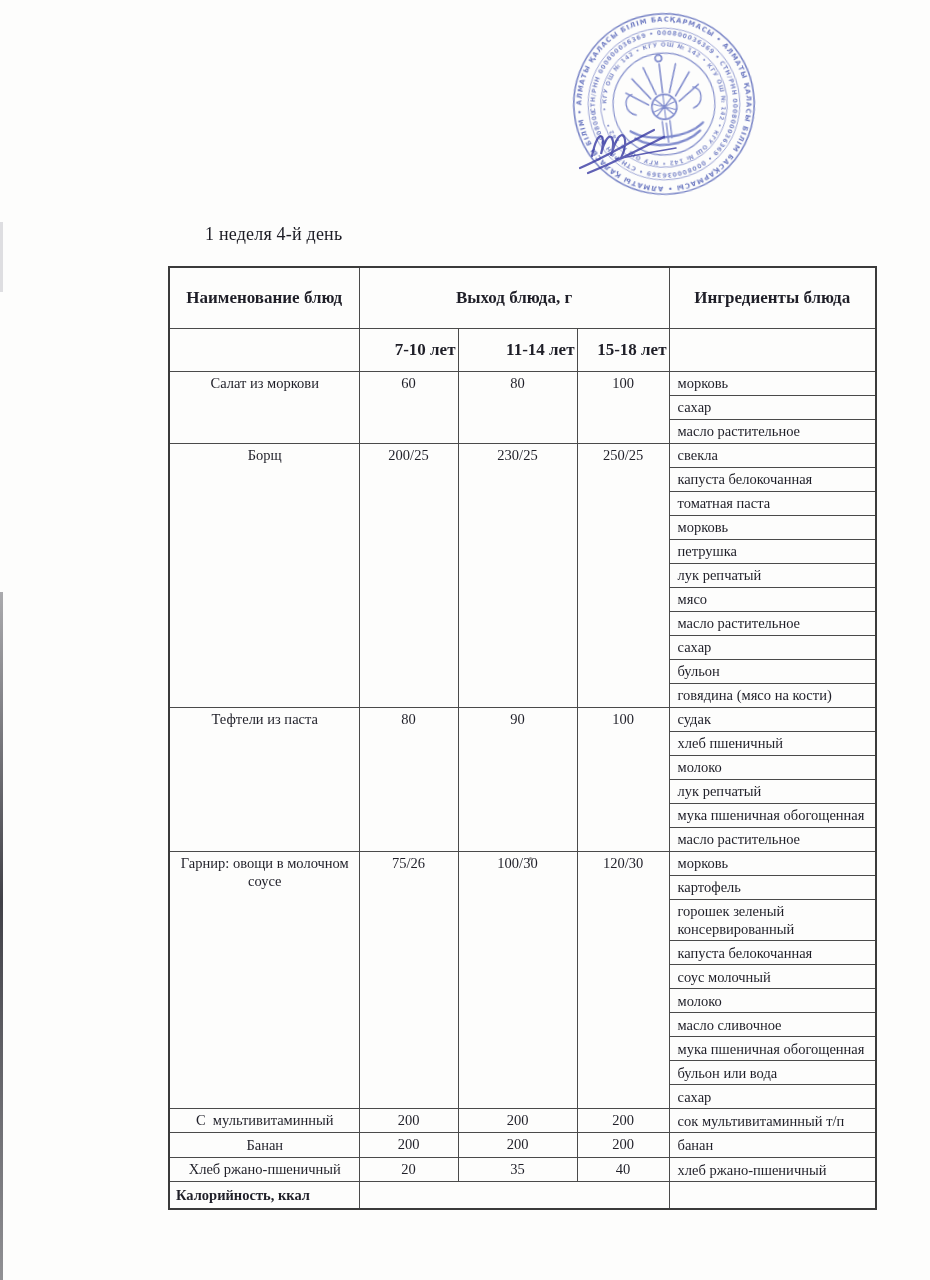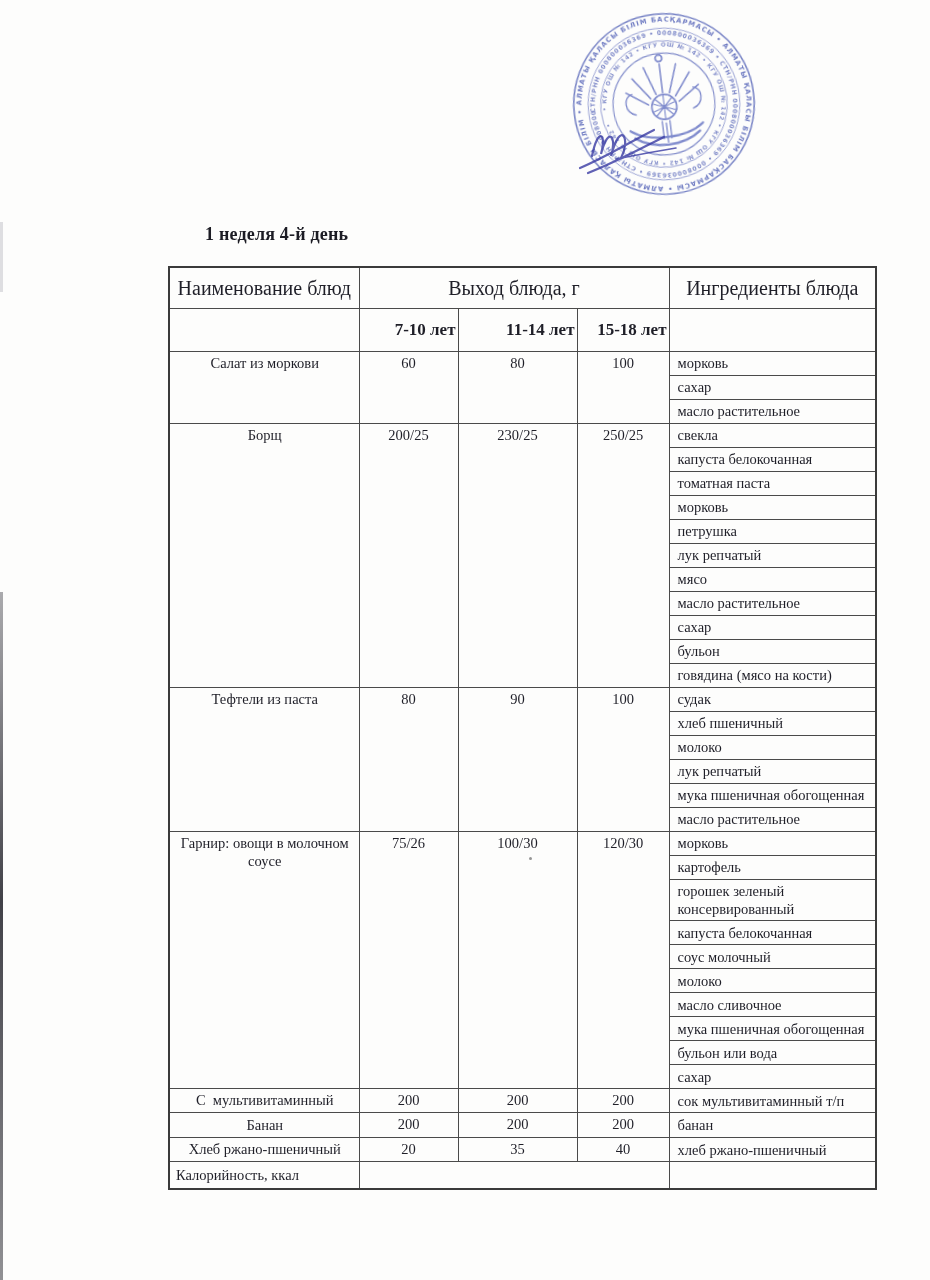--- a/index.html
+++ b/index.html
@@ -23,36 +23,36 @@
   
   .approval{position:absolute;right:81px;top:74px;text-align:right;
     font-weight:bold;font-size:19px;line-height:26px;color:#15151d;white-space:pre;}
   .approval .a-line{height:26px;}
   .uline{display:inline-block;border-bottom:1.7px solid #23232d;}
   .u-name{width:106px;margin-right:7px;}
   .u-day{width:58px;margin:0 2px;}
   .u-month{width:101px;margin-left:6px;}
 
   
-  .title{position:absolute;left:205px;top:224px;font-size:18px;font-weight:bold;letter-spacing:.2px;}
+  .title{position:absolute;left:205px;top:224px;font-size:18px;font-weight:normal;letter-spacing:.2px;}
 
   
   table.menu{
     position:absolute;left:168px;top:266px;width:707px;
     border-collapse:collapse;table-layout:fixed;
     font-size:14.5px;color:#1f1f28;
     border:2px solid #3b3b3b;
   }
   .menu th,.menu td{border:1px solid #4a4a4a;overflow:hidden;}
-  .menu th.h{font-weight:normal;text-align:center;height:28px;padding:6px 4px;font-size:20px;}
+  .menu th.h{font-weight:bold;text-align:center;height:28px;padding:16px 4px;font-size:17px;}
   .menu th.sub{font-weight:bold;text-align:right;height:14px;padding:11px 2px;font-size:17px;}
   .menu td.name{vertical-align:top;text-align:center;padding:2px 5px 2px 6px;white-space:pre-wrap;line-height:1.25;}
   .menu td.val{vertical-align:top;text-align:center;padding:3px 2px 2px 2px;margin-left:44px;}
   .menu td.ing{vertical-align:middle;text-align:left;padding:2px 4px 2px 8px;height:19px;line-height:1.25;}
-  .menu td.footer-label{font-weight:normal;vertical-align:middle;padding:3px 5px 3px 6px;height:20px;}
+  .menu td.footer-label{font-weight:bold;vertical-align:middle;padding:3px 5px 3px 6px;height:20px;}
   .menu td.footer-empty{height:20px;}
   
   .menu tbody tr:nth-child(32) td.name,
   .menu tbody tr:nth-child(32) td.ing{vertical-align:bottom;padding-bottom:3px;}
 </style>
 </head>
 <body>
 
 <div class="page">
 

